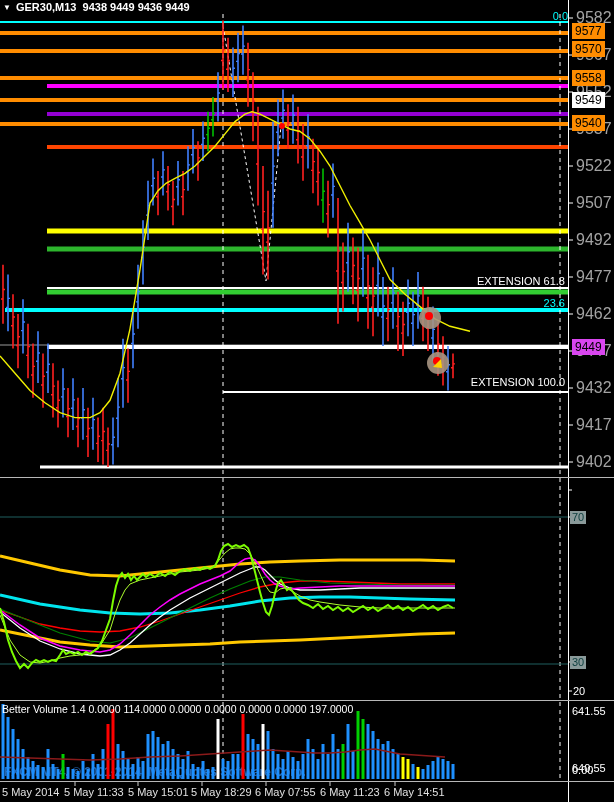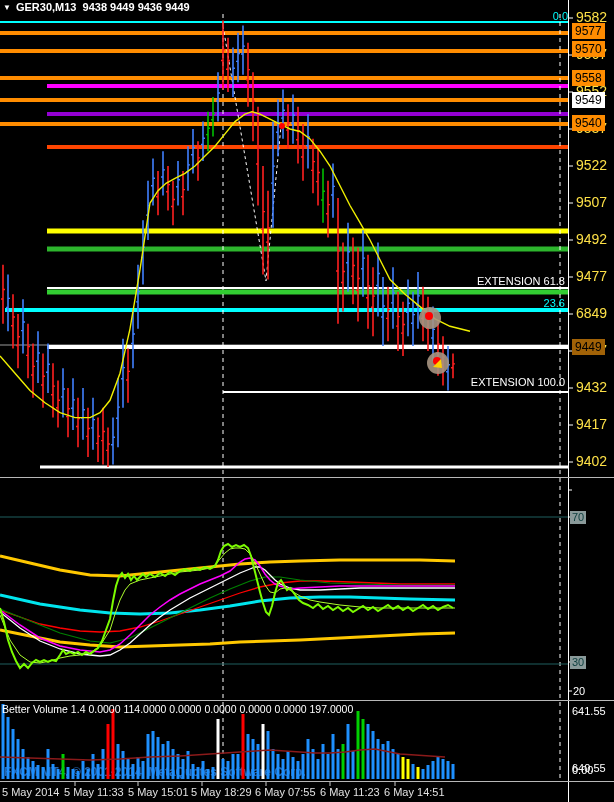--- a/index.html
+++ b/index.html
@@ -1,20 +1,20 @@
 <!DOCTYPE html>
 <html><head>
 <meta charset="utf-8">
 <style>
   html,body{margin:0;padding:0;background:#000;}
   #root{position:relative;width:614px;height:802px;background:#000;overflow:hidden;
         font-family:"Liberation Sans",sans-serif;}
   svg{position:absolute;left:0;top:0;}
   .lbl{position:absolute;color:#fff;font-size:11px;line-height:13px;white-space:nowrap;}
-  .price-tick{font-size:14px;color:#fde047;}
+  .price-tick{font-size:16px;color:#a3a3a3;}
   .badge{position:absolute;font-size:12px;line-height:14px;padding:1px 3px;color:#000;}
   .rlbl{position:absolute;font-size:11px;line-height:12px;text-align:right;white-space:nowrap;}
   .lvlbox{position:absolute;font-size:11px;line-height:13px;padding:0 2px;
           background:#8a9a9a;color:#0c3e3e;}
   #title{position:absolute;left:3px;top:1px;color:#fff;font-size:11px;font-weight:bold;}
   #title .tri{display:inline-block;font-size:8px;margin-right:5px;vertical-align:1px;}
   #rsi-header{left:2px;top:480px;font-size:10.5px;}
   #vol-header{left:2px;top:703px;font-size:10.5px;}
   #watermark{left:4px;top:766px;font-size:12px;font-weight:bold;color:#2567b3;}
   .sep{position:absolute;left:0;width:614px;height:1px;background:#b8b8b8;}
@@ -479,31 +479,31 @@
       <div class="rlbl" style="right:49px;top:297px;color:#00ffff">23.6</div>
       <div class="rlbl" style="right:49px;top:376px;color:#ffffff">EXTENSION 100.0</div>
       <div class="lbl price-tick" style="left:576px;top:11px">9582</div>
       <div class="lbl price-tick" style="left:576px;top:48px">9567</div>
       <div class="lbl price-tick" style="left:576px;top:85px">9552</div>
       <div class="lbl price-tick" style="left:576px;top:122px">9537</div>
       <div class="lbl price-tick" style="left:576px;top:159px">9522</div>
       <div class="lbl price-tick" style="left:576px;top:196px">9507</div>
       <div class="lbl price-tick" style="left:576px;top:233px">9492</div>
       <div class="lbl price-tick" style="left:576px;top:270px">9477</div>
-      <div class="lbl price-tick" style="left:576px;top:307px">6849</div>
+      <div class="lbl price-tick" style="left:576px;top:307px">9462</div>
       <div class="lbl price-tick" style="left:576px;top:344px">9447</div>
       <div class="lbl price-tick" style="left:576px;top:381px">9432</div>
       <div class="lbl price-tick" style="left:576px;top:418px">9417</div>
       <div class="lbl price-tick" style="left:576px;top:455px">9402</div>
       <div class="badge" style="left:572px;top:23.333333333333336px;background:#ff8c00">9577</div>
       <div class="badge" style="left:572px;top:40.6px;background:#ff8c00">9570</div>
       <div class="badge" style="left:572px;top:70.2px;background:#ff8c00">9558</div>
       <div class="badge" style="left:572px;top:92.4px;background:#ffffff">9549</div>
       <div class="badge" style="left:572px;top:114.6px;background:#ff8c00">9540</div>
-      <div class="badge" style="left:572px;top:339.06666666666666px;background:#a16207">9449</div>
+      <div class="badge" style="left:572px;top:339.06666666666666px;background:#d946ef">9449</div>
       <div class="lbl" style="left:573px;top:512px">80</div>
       <div class="lvlbox" style="left:570px;top:511px">70</div>
       <div class="lvlbox" style="left:570px;top:656px">30</div>
       <div class="lbl" style="left:573px;top:685px">20</div>
       <div class="lbl" style="left:572px;top:705px">641.55</div>
       <div class="lbl" style="left:572px;top:762px">640.55</div>
       <div class="lbl" style="left:572px;top:764px">0.00</div>
       <div class="lbl timelbl" style="left:2px;top:786px">5 May 2014</div>
       <div class="lbl timelbl" style="left:64px;top:786px">5 May 11:33</div>
       <div class="lbl timelbl" style="left:128px;top:786px">5 May 15:01</div>

